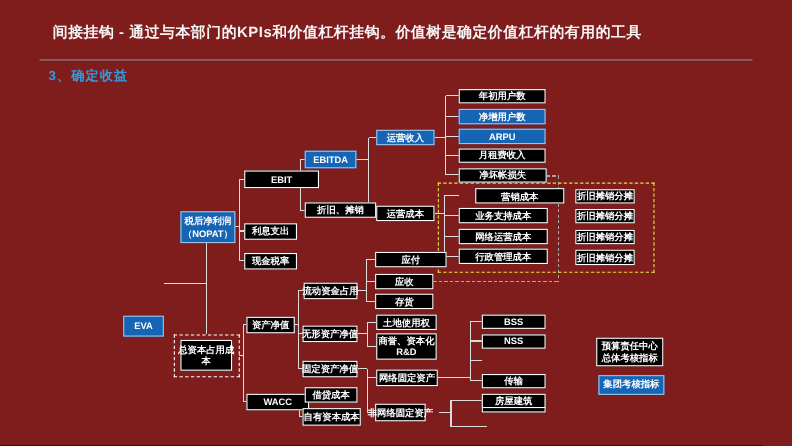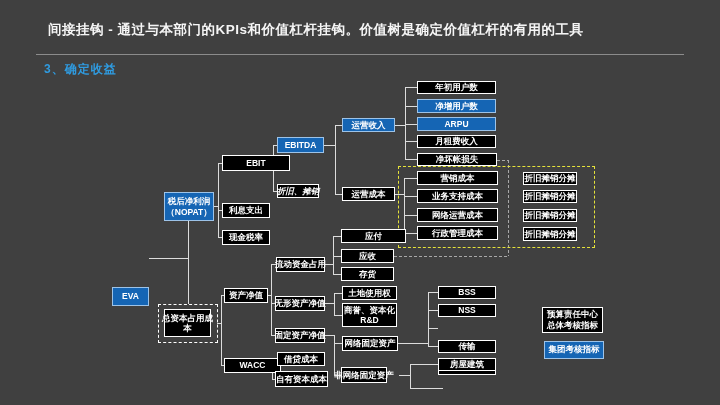--- a/index.html
+++ b/index.html
@@ -1,17 +1,17 @@
 <!DOCTYPE html>
 <html><head>
 <meta charset="utf-8">
 <style>
   html,body{margin:0;padding:0;background:#000;}
   .slide{
-    position:relative;width:720px;height:405px;background:#404040;overflow:hidden;
+    position:relative;width:720px;height:405px;background:#7f1d1d;overflow:hidden;
     font-family:"Liberation Sans","DejaVu Sans",sans-serif;
   }
   .title{
     position:absolute;left:48px;top:21px;width:640px;
     color:#f5f5f5;font-size:13.5px;font-weight:bold;letter-spacing:.5px;white-space:nowrap;
   }
   .title-rule{position:absolute;left:36px;top:54px;width:648px;height:1px;background:#8c8c8c;}
   .section{position:absolute;left:44px;top:61px;color:#2f9be0;font-size:12px;font-weight:bold;letter-spacing:1px;}
   #connectors{position:absolute;left:0;top:0;z-index:1;}
   .dashed-rect{position:absolute;z-index:2;background:transparent;}
@@ -131,21 +131,21 @@
       </div>
       <div class="node outline" style="left: 222px; top: 203px; width: 48px; height: 15px;">
         <div>利息支出</div>
       </div>
       <div class="node outline" style="left: 222px; top: 230px; width: 48px; height: 15px;">
         <div>现金税率</div>
       </div>
       <div class="node blue" style="left: 277px; top: 137px; width: 47px; height: 16px;">
         <div>EBITDA</div>
       </div>
-      <div class="node outline" style="left: 277px; top: 184px; width: 42px; height: 14px; font-style: italic;">
+      <div class="node outline" style="left: 277px; top: 184px; width: 65px; height: 14px;">
         <div>折旧、摊销</div>
       </div>
       <div class="node blue" style="left: 342px; top: 118px; width: 53px; height: 14px;">
         <div>运营收入</div>
       </div>
       <div class="node outline" style="left: 342px; top: 187px; width: 53px; height: 14px;">
         <div>运营成本</div>
       </div>
       <div class="node outline" style="left: 417px; top: 81px; width: 79px; height: 13px;">
         <div>年初用户数</div>
@@ -155,21 +155,21 @@
       </div>
       <div class="node blue" style="left: 417px; top: 117px; width: 79px; height: 14px;">
         <div>ARPU</div>
       </div>
       <div class="node outline" style="left: 417px; top: 135px; width: 79px; height: 13px;">
         <div>月租费收入</div>
       </div>
       <div class="node outline" style="left: 417px; top: 153px; width: 80px; height: 13px;">
         <div>净坏帐损失</div>
       </div>
-      <div class="node outline" style="left: 417px; top: 171px; width: 81px; height: 14px;">
+      <div class="node outline" style="left: 432px; top: 171px; width: 81px; height: 14px; justify-content: flex-end;">
         <div>营销成本</div>
       </div>
       <div class="node outline" style="left: 417px; top: 189px; width: 81px; height: 14px;">
         <div>业务支持成本</div>
       </div>
       <div class="node outline" style="left: 417px; top: 208px; width: 81px; height: 14px;">
         <div>网络运营成本</div>
       </div>
       <div class="node outline" style="left: 417px; top: 226px; width: 81px; height: 14px;">
         <div>行政管理成本</div>

